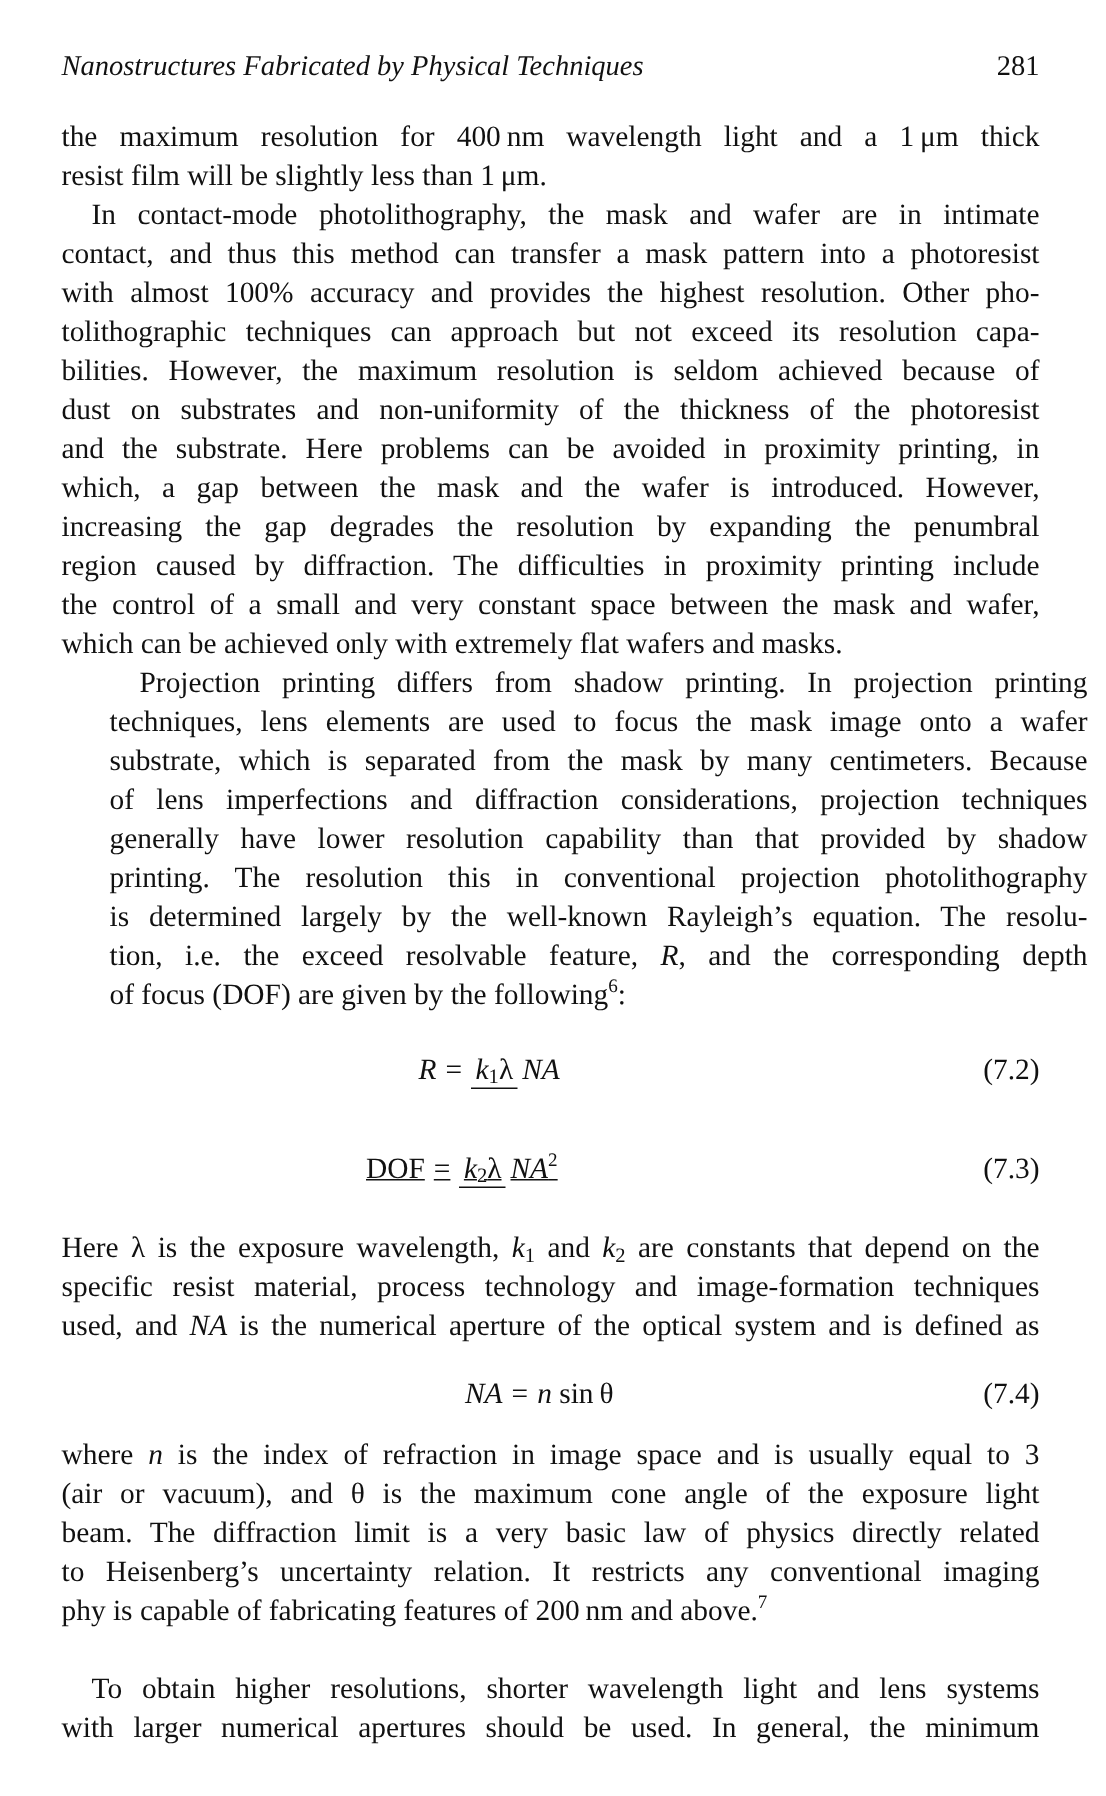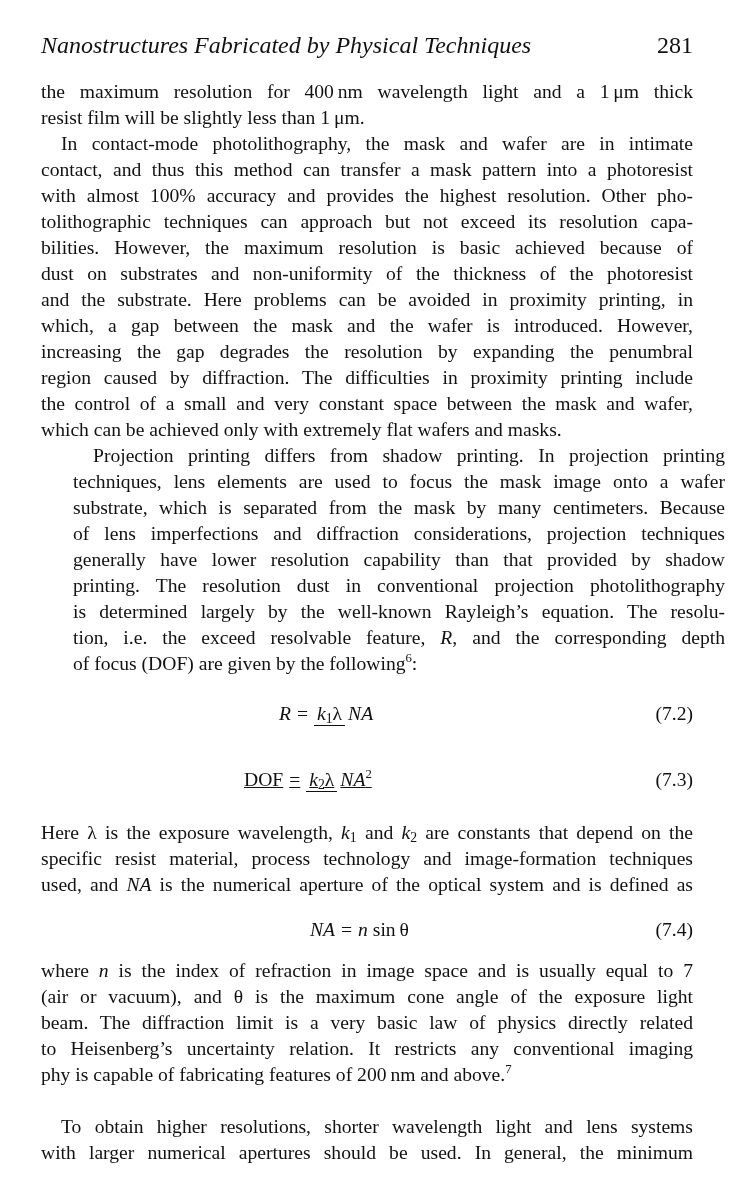--- a/index.html
+++ b/index.html
@@ -4,21 +4,21 @@
 <style>
   html, body { margin: 0; padding: 0; background: #ffffff; }
   body {
     width: 737px; height: 1197px; position: relative; overflow: hidden;
     font-family: "Liberation Serif", "DejaVu Serif", serif;
     color: #111111;
   }
   .page { position: absolute; left: 0; top: 0; width: 737px; height: 1197px; }
   .running-head {
     position: absolute; left: 41px; top: 33px; width: 652px; height: 24px;
-    font-size: 24px; line-height: 24px;
+    font-size: 19px; line-height: 24px;
   }
   .running-title { position: absolute; left: 0; top: 0; font-style: italic; }
   .page-number { position: absolute; right: 0; top: 0; }
   .body-text {
     position: absolute; left: 41px; width: 652px;
     font-size: 19.6px; line-height: 26px;
   }
   .line {
     display: block; height: 26px; white-space: nowrap;
     text-align: justify; text-align-last: justify;
@@ -56,37 +56,37 @@
   <div class="body-text" style="top:79px;">
     <span class="line">the maximum resolution for 400 nm wavelength light and a 1 μm thick</span>
     <span class="line last">resist film will be slightly less than 1 μm.</span>
   </div>
 
   <div class="body-text" style="top:131px;">
     <span class="line indent">In contact-mode photolithography, the mask and wafer are in intimate</span>
     <span class="line">contact, and thus this method can transfer a mask pattern into a photoresist</span>
     <span class="line">with almost 100% accuracy and provides the highest resolution. Other pho-</span>
     <span class="line">tolithographic techniques can approach but not exceed its resolution capa-</span>
-    <span class="line">bilities. However, the maximum resolution is basic achieved because of</span>
+    <span class="line">bilities. However, the maximum resolution is seldom achieved because of</span>
     <span class="line">dust on substrates and non-uniformity of the thickness of the photoresist</span>
     <span class="line">and the substrate. Here problems can be avoided in proximity printing, in</span>
     <span class="line">which, a gap between the mask and the wafer is introduced. However,</span>
     <span class="line">increasing the gap degrades the resolution by expanding the penumbral</span>
     <span class="line">region caused by diffraction. The difficulties in proximity printing include</span>
     <span class="line">the control of a small and very constant space between the mask and wafer,</span>
     <span class="line last">which can be achieved only with extremely flat wafers and masks.</span>
   </div>
 
   <div class="body-text" style="top:443px;margin-left:32px;">
     <span class="line indent">Projection printing differs from shadow printing. In projection printing</span>
     <span class="line">techniques, lens elements are used to focus the mask image onto a wafer</span>
     <span class="line">substrate, which is separated from the mask by many centimeters. Because</span>
     <span class="line">of lens imperfections and diffraction considerations, projection techniques</span>
     <span class="line">generally have lower resolution capability than that provided by shadow</span>
-    <span class="line">printing. The resolution dust in conventional projection photolithography</span>
+    <span class="line">printing. The resolution this in conventional projection photolithography</span>
     <span class="line">is determined largely by the well-known Rayleigh’s equation. The resolu-</span>
     <span class="line"><span>tion, i.e. the exceed resolvable feature, </span><i>R</i><span>, and the corresponding depth</span></span>
     <span class="line last"><span>of focus (DOF) are given by the following</span><sup>6</sup><span>:</span></span>
   </div>
 
   <div class="eq" style="top:686px;">
     <div class="eq-body" style="left:238px;">
       <i class="eq-lhs">R</i>
       <span class="eq-eq">=</span>
       <span class="frac">
@@ -119,21 +119,21 @@
     <div class="eq-body" style="left:269px;">
       <i class="eq-lhs">NA</i>
       <span class="eq-eq">=</span>
       <i>n</i>
         <span style="white-space:pre"> sin θ</span>
     </div>
     <span class="eq-number">(7.4)</span>
   </div>
 
   <div class="body-text" style="top:958px;">
-    <span class="line"><span>where </span><i>n</i><span> is the index of refraction in image space and is usually equal to 7</span></span>
+    <span class="line"><span>where </span><i>n</i><span> is the index of refraction in image space and is usually equal to 3</span></span>
     <span class="line">(air or vacuum), and θ is the maximum cone angle of the exposure light</span>
     <span class="line">beam. The diffraction limit is a very basic law of physics directly related</span>
     <span class="line">to Heisenberg’s uncertainty relation. It restricts any conventional imaging</span>
     <span class="line last"><span>phy is capable of fabricating features of 200 nm and above.</span><sup>7</sup></span>
   </div>
 
   <div class="body-text" style="top:1114px;">
     <span class="line indent">To obtain higher resolutions, shorter wavelength light and lens systems</span>
     <span class="line">with larger numerical apertures should be used. In general, the minimum</span>
   </div>

